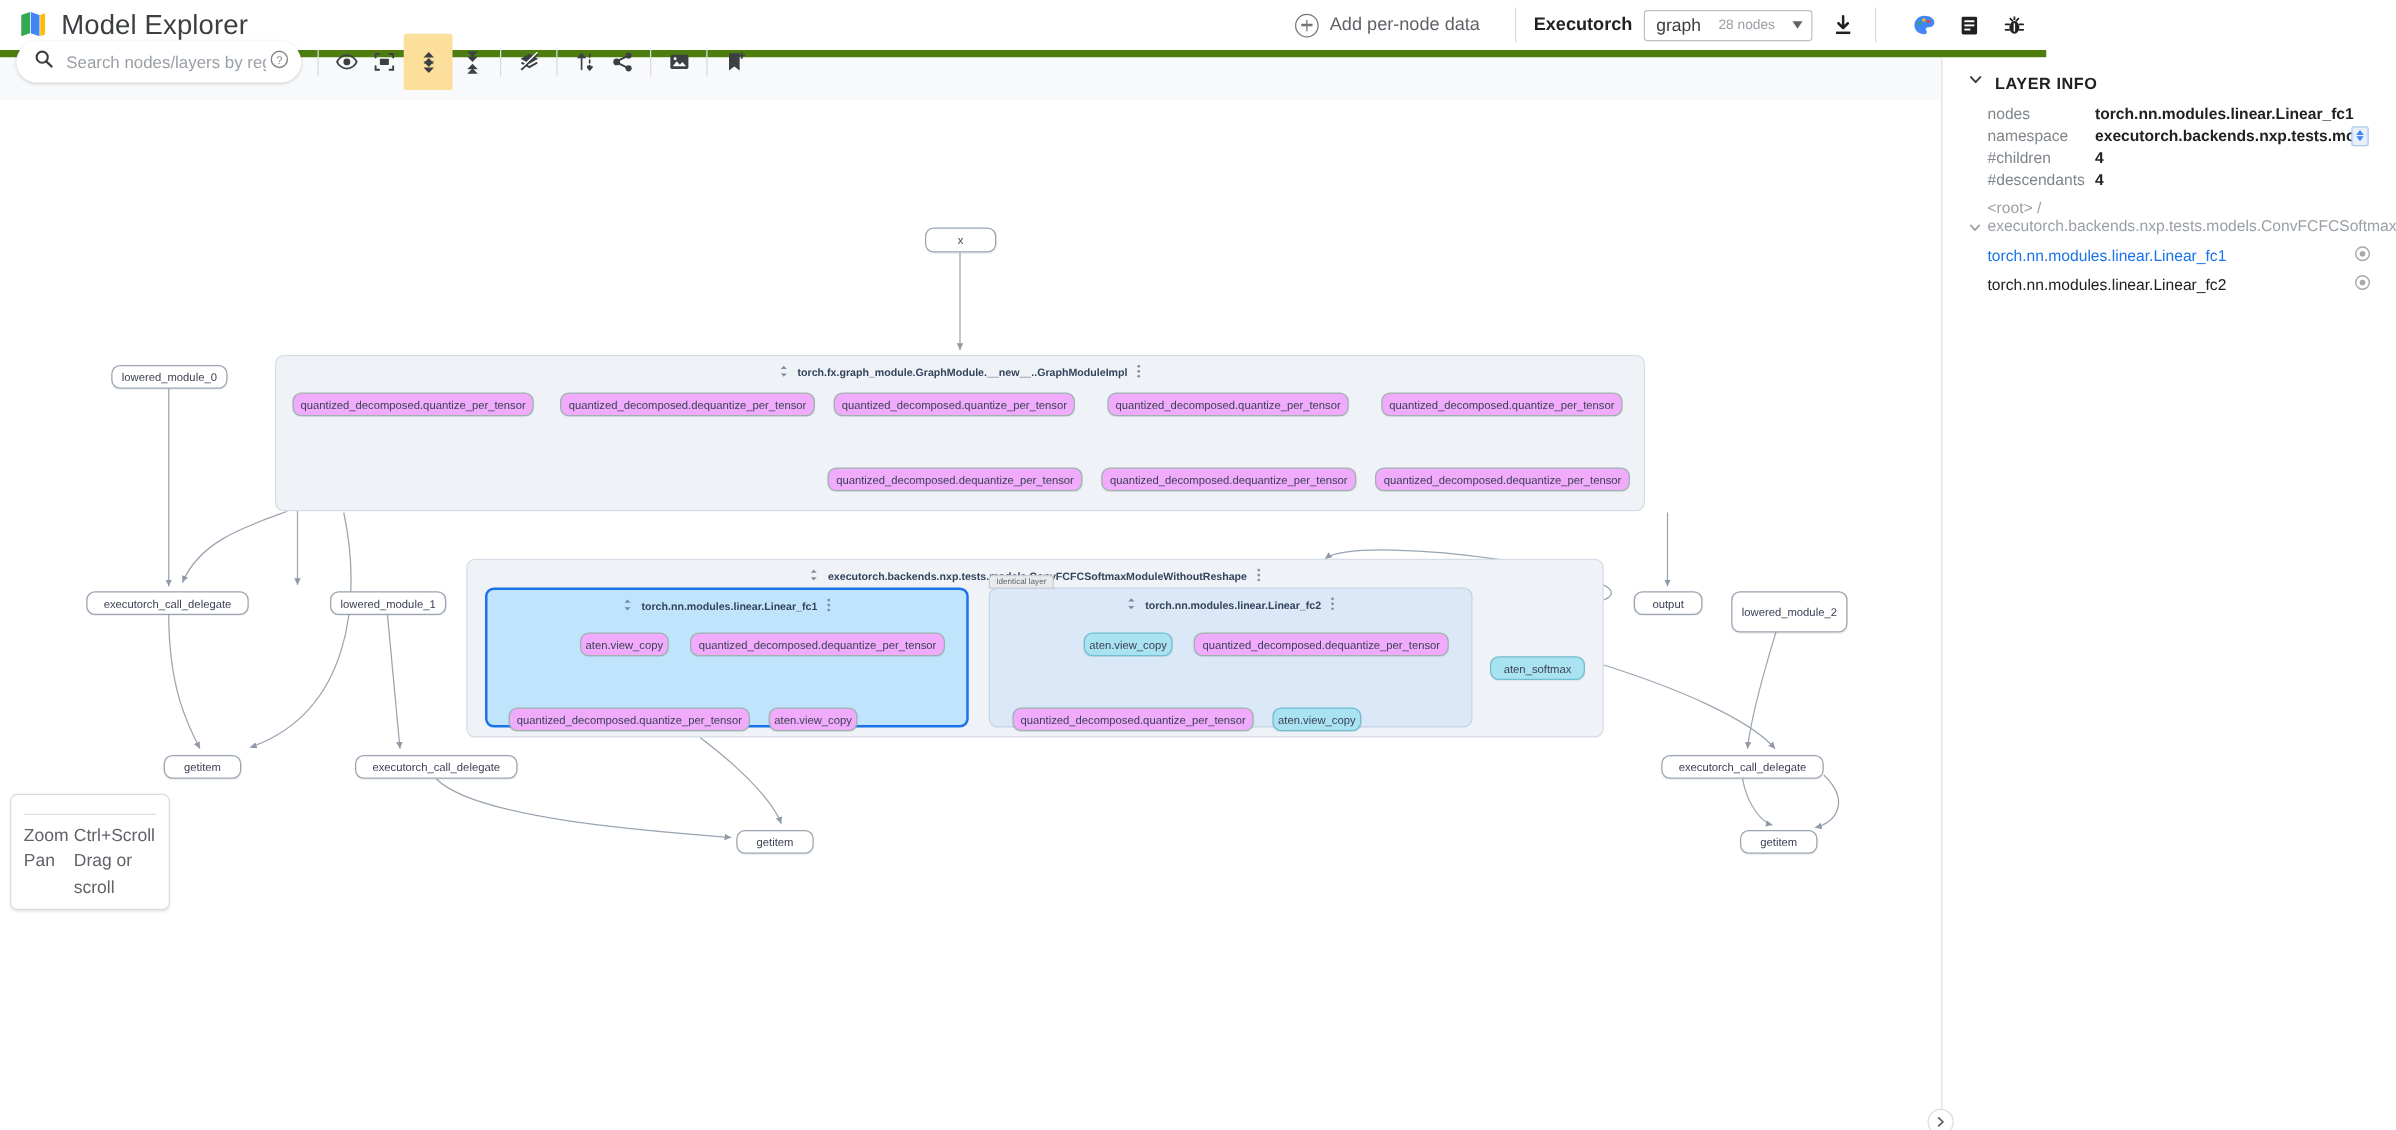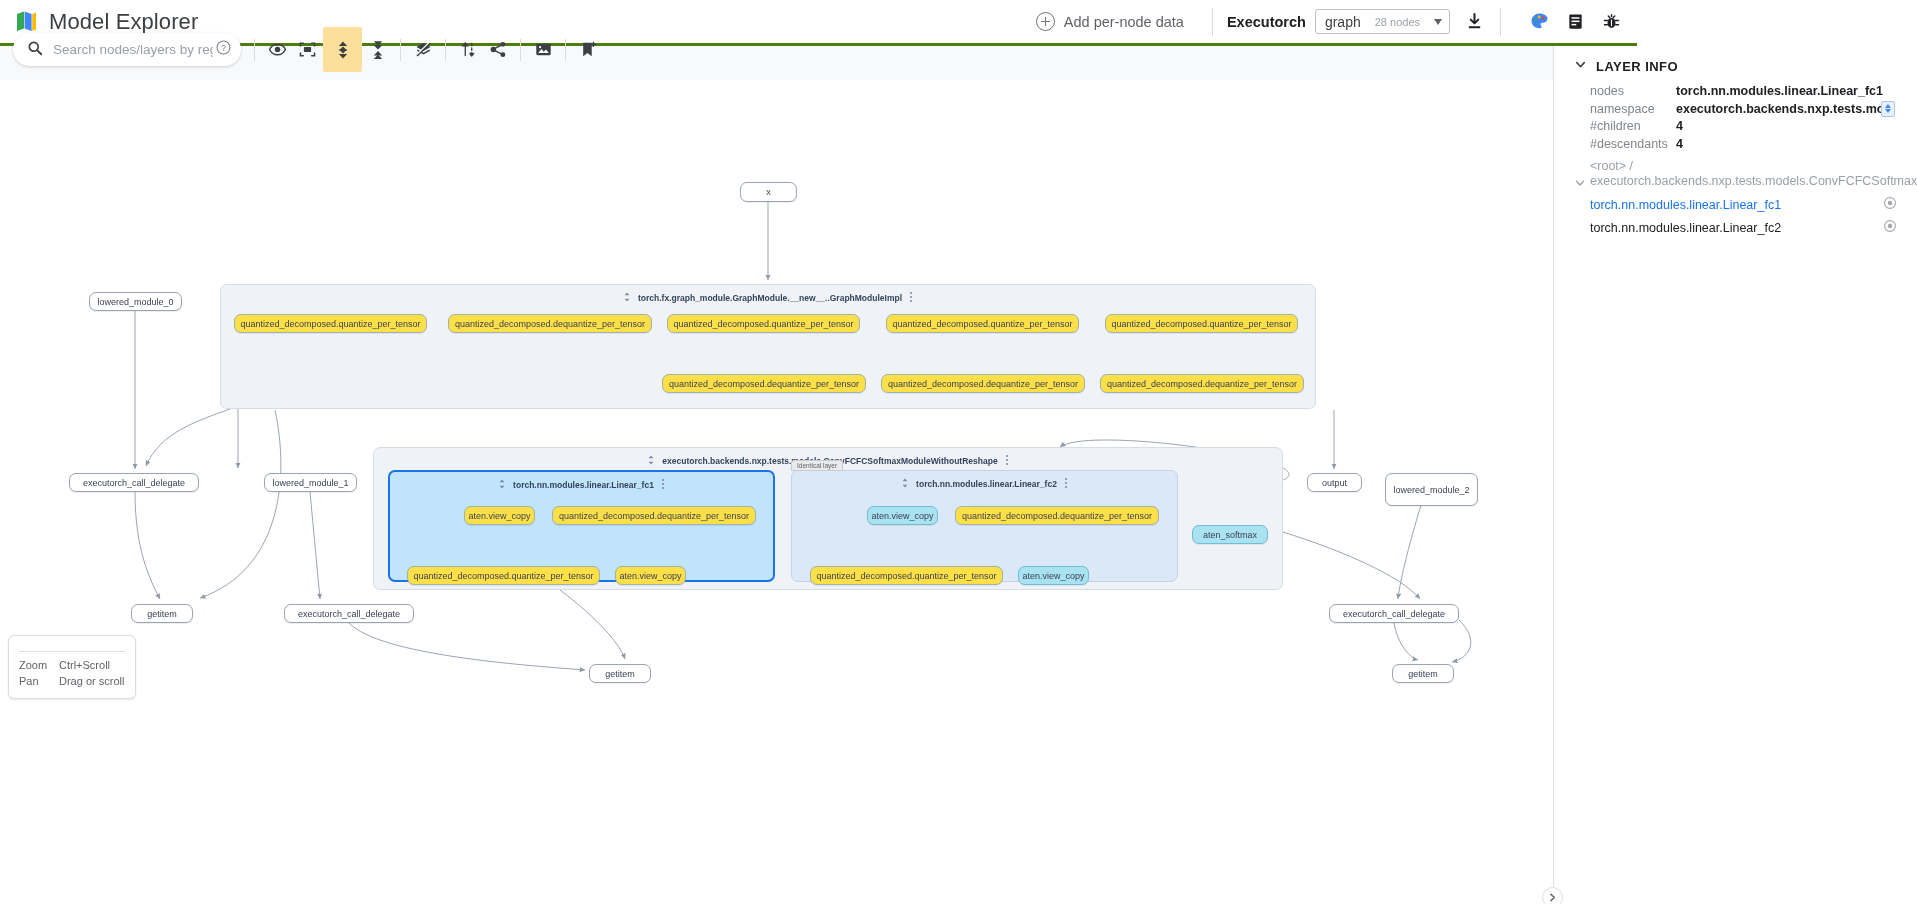--- a/index.html
+++ b/index.html
@@ -8,21 +8,21 @@
     width: 1917px; height: 904px;
     overflow: hidden;
     background: #ffffff;
     font-family: "Liberation Sans", sans-serif;
     color: #202124;
   }
 
   
   #header {
     position: absolute; left: 0; top: 0; width: 1637px; height: 46px;
-    background: #fff; border-bottom: 3px solid #4d7c0f;
+    background: #fff; border-bottom: 6px solid #4d7c0f;
     display: flex; align-items: center;
   }
   #brand { display: flex; align-items: center; gap: 10px; padding-left: 13px; }
   #brand-title { font-size: 22px; color: #3c4043; letter-spacing: .1px; }
   .logo-svg { display:block; }
 
   #header-right {
     margin-left: auto; display: flex; align-items: center; height: 100%;
     padding-right: 14px; gap: 0;
   }
@@ -105,21 +105,21 @@
   }
   #edges { position:absolute; left:0; top:0; width:1553px; height:824px; }
 
   .node {
     position:absolute; border:1px solid #9aa5b1; border-radius:7px;
     background:#fff; display:flex; align-items:center; justify-content:center;
     font-size:9px; color:#3c4154; white-space:nowrap;
     box-shadow: 0 .5px 1px rgba(0,0,0,.07);
   }
   .node.op { background:#fff; }
-  .node.teal { background:#fde047; border-color:#9fb3ae; }
+  .node.teal { background:#f0abfc; border-color:#9fb3ae; }
   .node.cyan { background:#a9e3f2; border-color:#72bdd2; }
 
   .group {
     position:absolute; border:1px solid #d6dde6; border-radius:7px;
     background:#eff3f8;
   }
   .group > .g-title {
     position:absolute; top:6px; left:0; width:100%;
     display:flex; align-items:center; justify-content:center; gap:7px;
     font-size:8.5px; color:#34435c; font-weight:bold;
@@ -147,21 +147,21 @@
     box-shadow:0 1px 2px rgba(60,64,67,.12);
   }
   .lg-row { display:flex; align-items:center; gap:8px; margin-bottom:4px; }
   .lg-sw { width:32px; height:11px; border-radius:4px; border:1px solid #9aa5b1; flex:none; }
   .lg-sw.op { background:#fff; }
   .lg-sw.layer { background:#eceef3; border-color:#b6bbc4; }
   .lg-sw.sel { background:#bfe4fb; border:2px solid #1a73e8; }
   .lg-sw.ident { background:#dbe8f7; border-color:#aeb6c0; }
   .lg-txt { font-size:10.5px; color:#202124; }
   #lg-hr { height:1px; background:#e0e0e0; margin:7px 0 6px 0; }
-  .lg-krow { display:flex; font-size:11px; color:#5f6368; line-height:1.45; }
+  .lg-krow { display:flex; font-size:14px; color:#5f6368; line-height:1.45; }
   .lg-k { width:40px; flex:none; }
 
   
   #rpanel {
     position:absolute; right:0; top:46px; width:364px; height:858px;
     background:#fff; border-left:1px solid #e0e0e0; overflow:hidden;
   }
   .sec-head {
     display:flex; align-items:center; gap:9px;
     padding: 11px 0 8px 20px; cursor:pointer;

